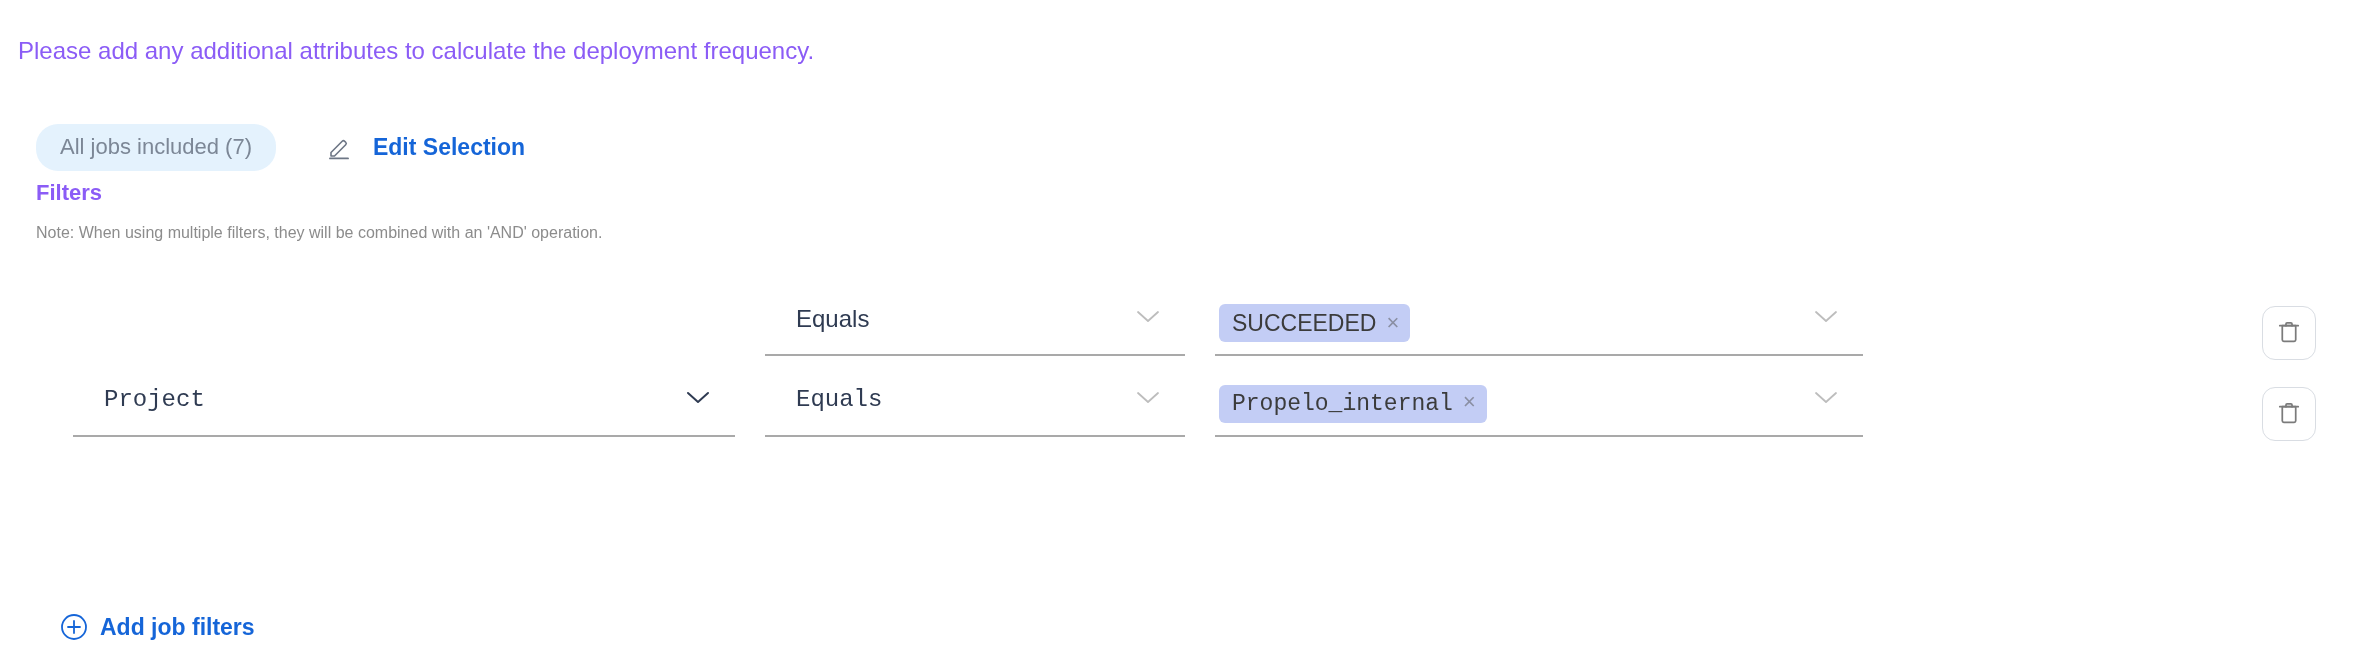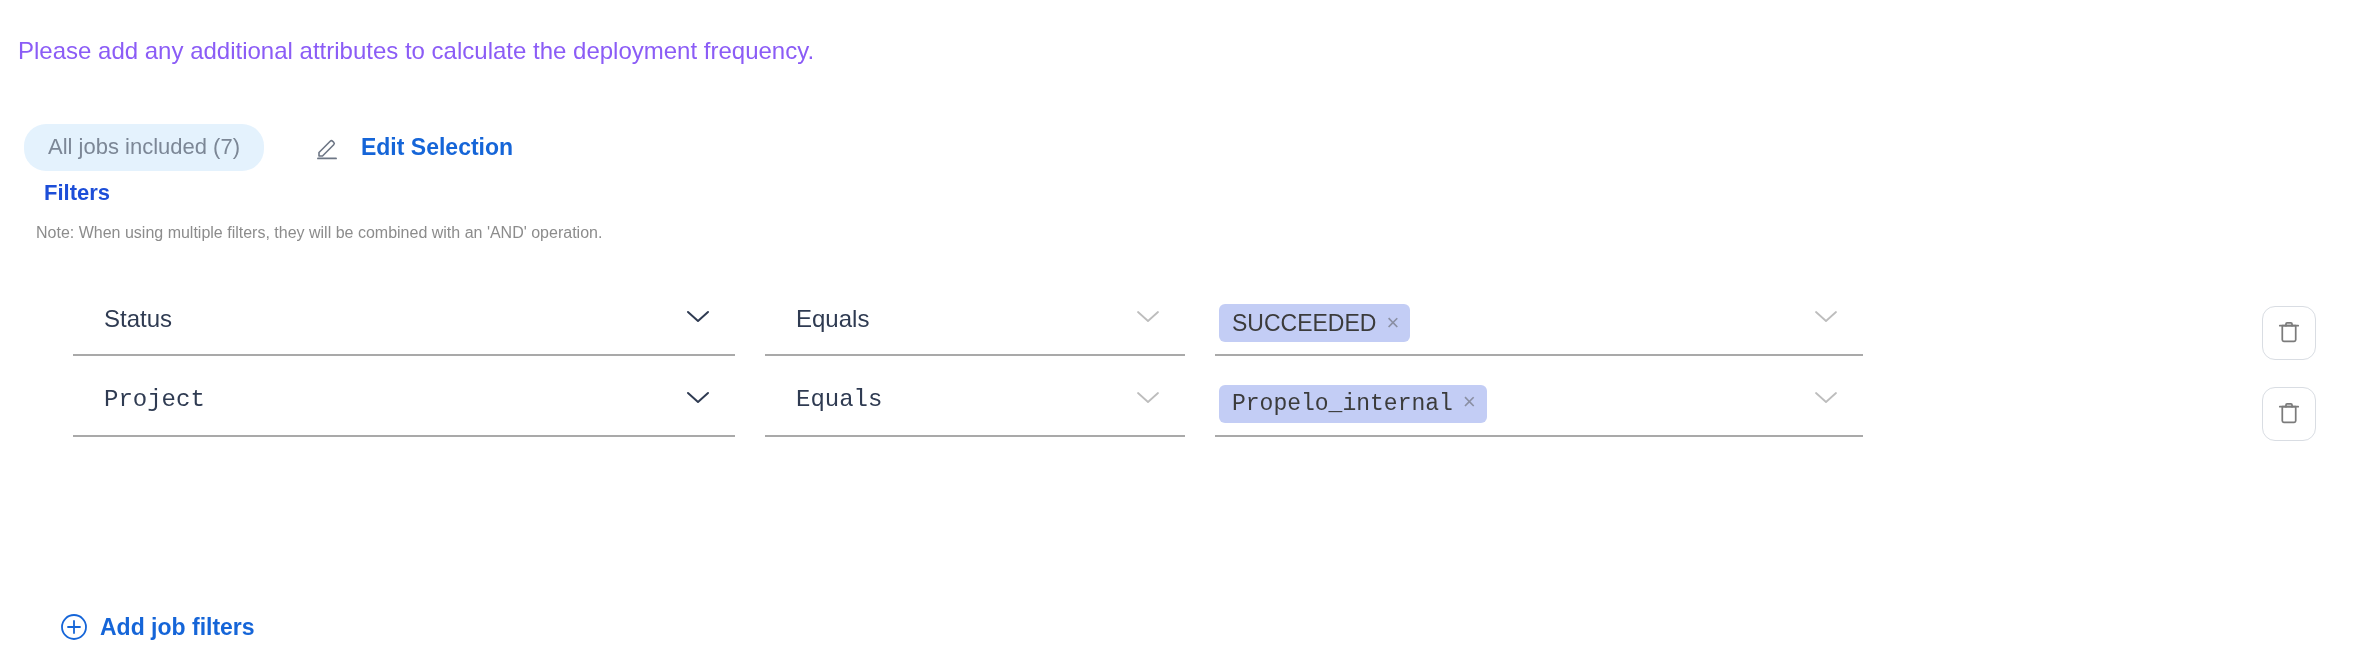--- a/index.html
+++ b/index.html
@@ -24,21 +24,21 @@
     top: 36px;
     font-size: 24px;
     line-height: 30px;
     color: #8b5cf6;
     white-space: nowrap;
   }
 
   
   .jobs-row {
     position: absolute;
-    left: 24px;
+    left: 36px;
     top: 124px;
     display: flex;
     align-items: center;
     justify-content: space-between;
   }
   .jobs-badge {
     background: #e4f2fd;
     color: #7c8796;
     font-size: 22px;
     line-height: 22px;
@@ -64,26 +64,26 @@
   .edit-selection-label {
     color: #1565d8;
     font-size: 23px;
     line-height: 23px;
     font-weight: 600;
   }
 
   
   .filters-title {
     position: absolute;
-    left: 44px;
+    left: 36px;
     top: 180px;
     font-size: 22px;
     line-height: 26px;
     font-weight: bold;
-    color: #1d4ed8;
+    color: #8b5cf6;
   }
   .filters-note {
     position: absolute;
     left: 36px;
     top: 220px;
     font-size: 16px;
     line-height: 26px;
     color: #8c8c8c;
     white-space: nowrap;
   }
@@ -208,28 +208,20 @@
       </svg>
     </span>
     <span class="edit-selection-label">Edit Selection</span>
   </div>
 </div>
 
 <div class="filters-title">Filters</div>
 <div class="filters-note">Note: When using multiple filters, they will be combined with an 'AND' operation.</div>
 
 <div class="filter-row r0">
-  <div class="field field-attr">
-    <span class="field-text">Status</span>
-    <span class="chev">
-      <svg viewBox="0 0 26 16" width="26" height="16" fill="none" stroke="#2f3b52" stroke-width="2" stroke-linecap="round" stroke-linejoin="round">
-          <path d="M3 4 13 13 23 4"></path>
-        </svg>
-    </span>
-  </div>
   <div class="field field-op">
     <span class="field-text">Equals</span>
     <span class="chev">
       <svg viewBox="0 0 26 16" width="26" height="16" fill="none" stroke="#bdbdbd" stroke-width="1.8" stroke-linecap="round" stroke-linejoin="round">
           <path d="M3 4 13 13 23 4"></path>
         </svg>
     </span>
   </div>
   <div class="field field-val">
     <span class="chip">

